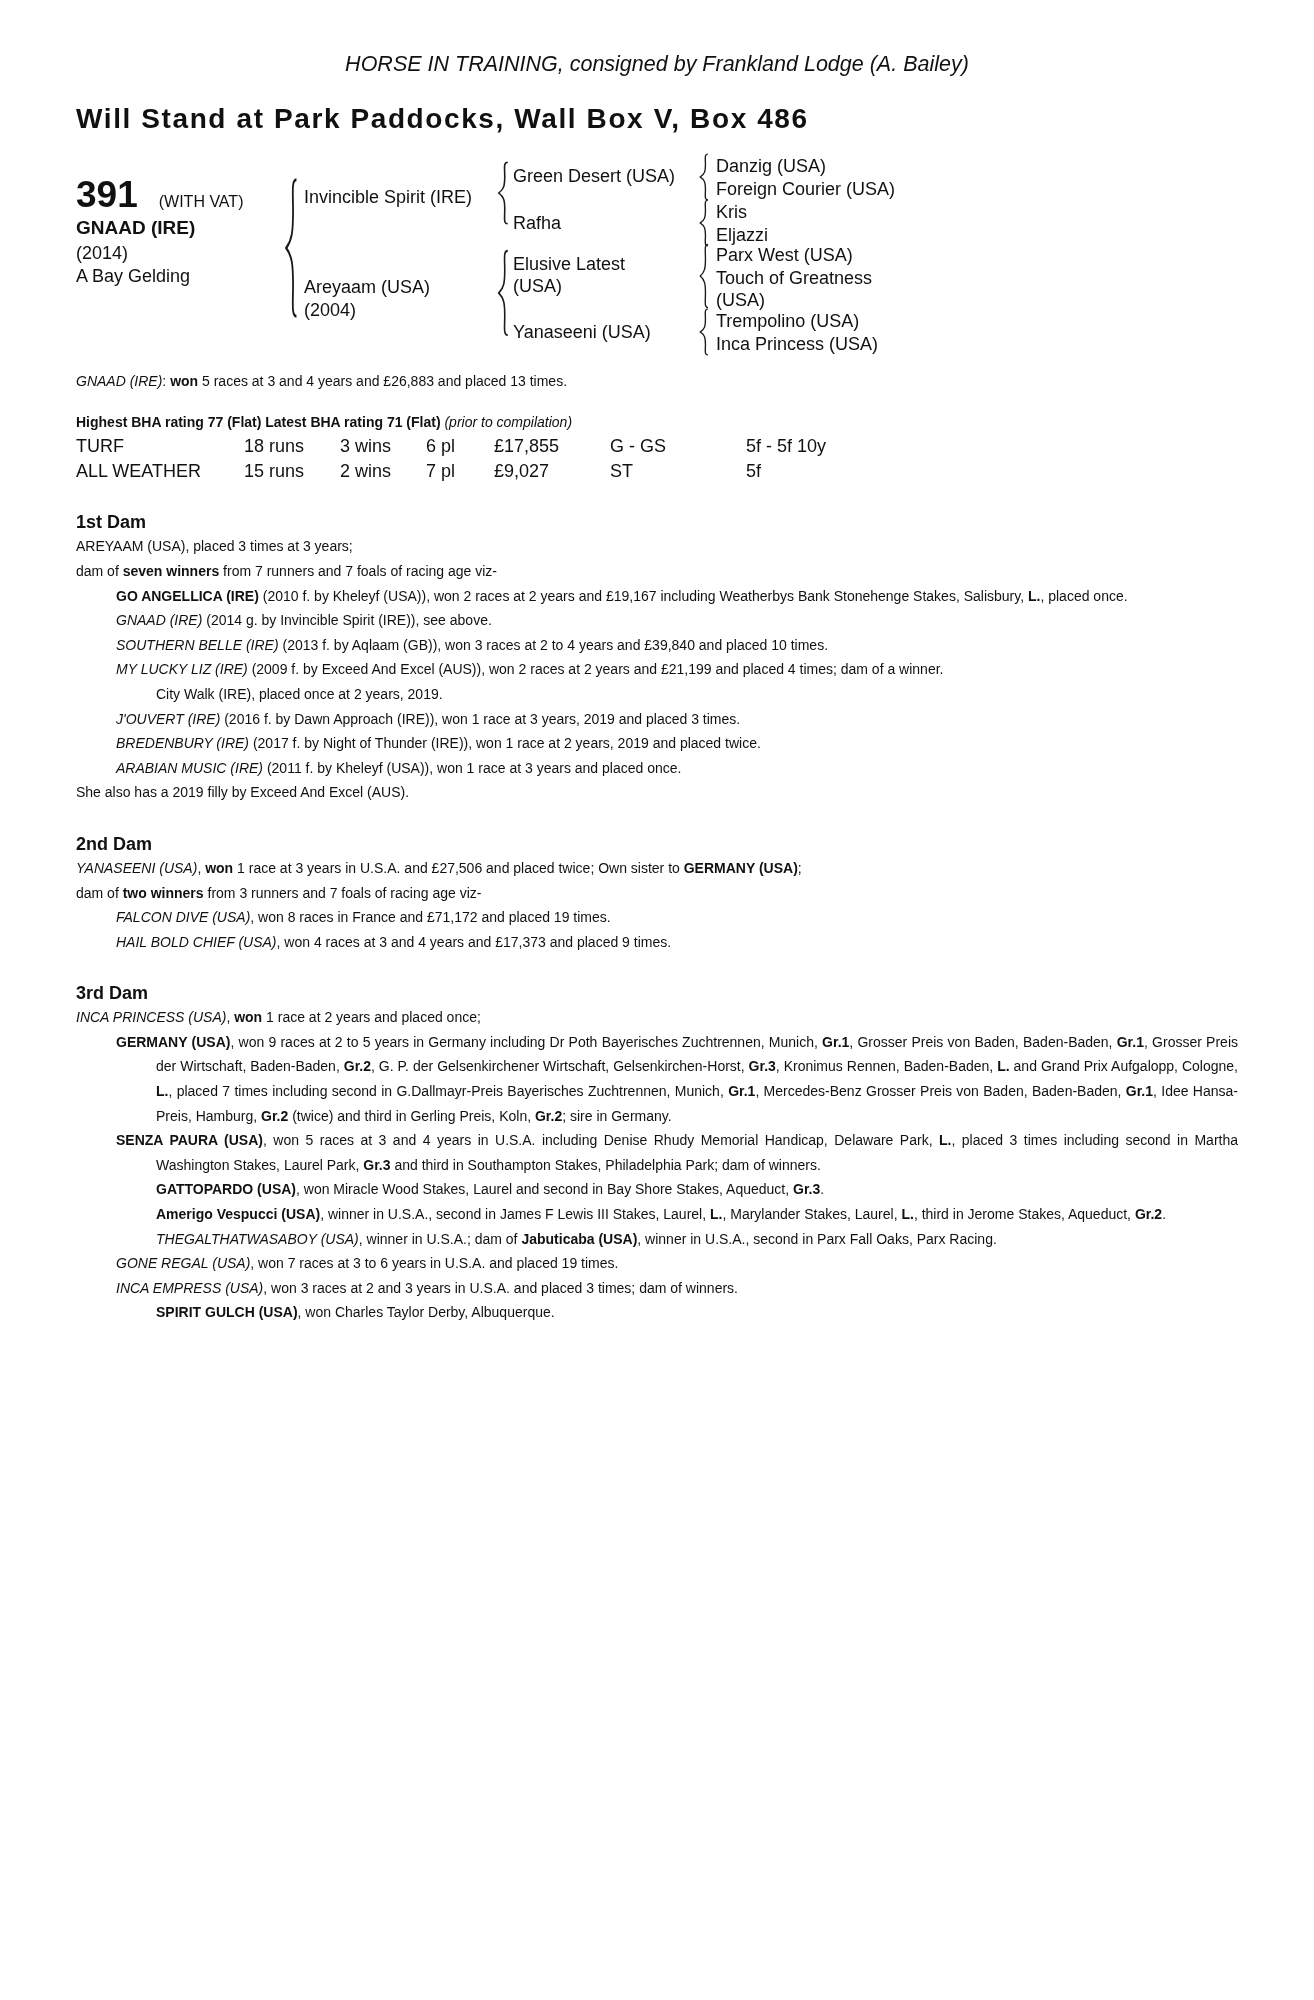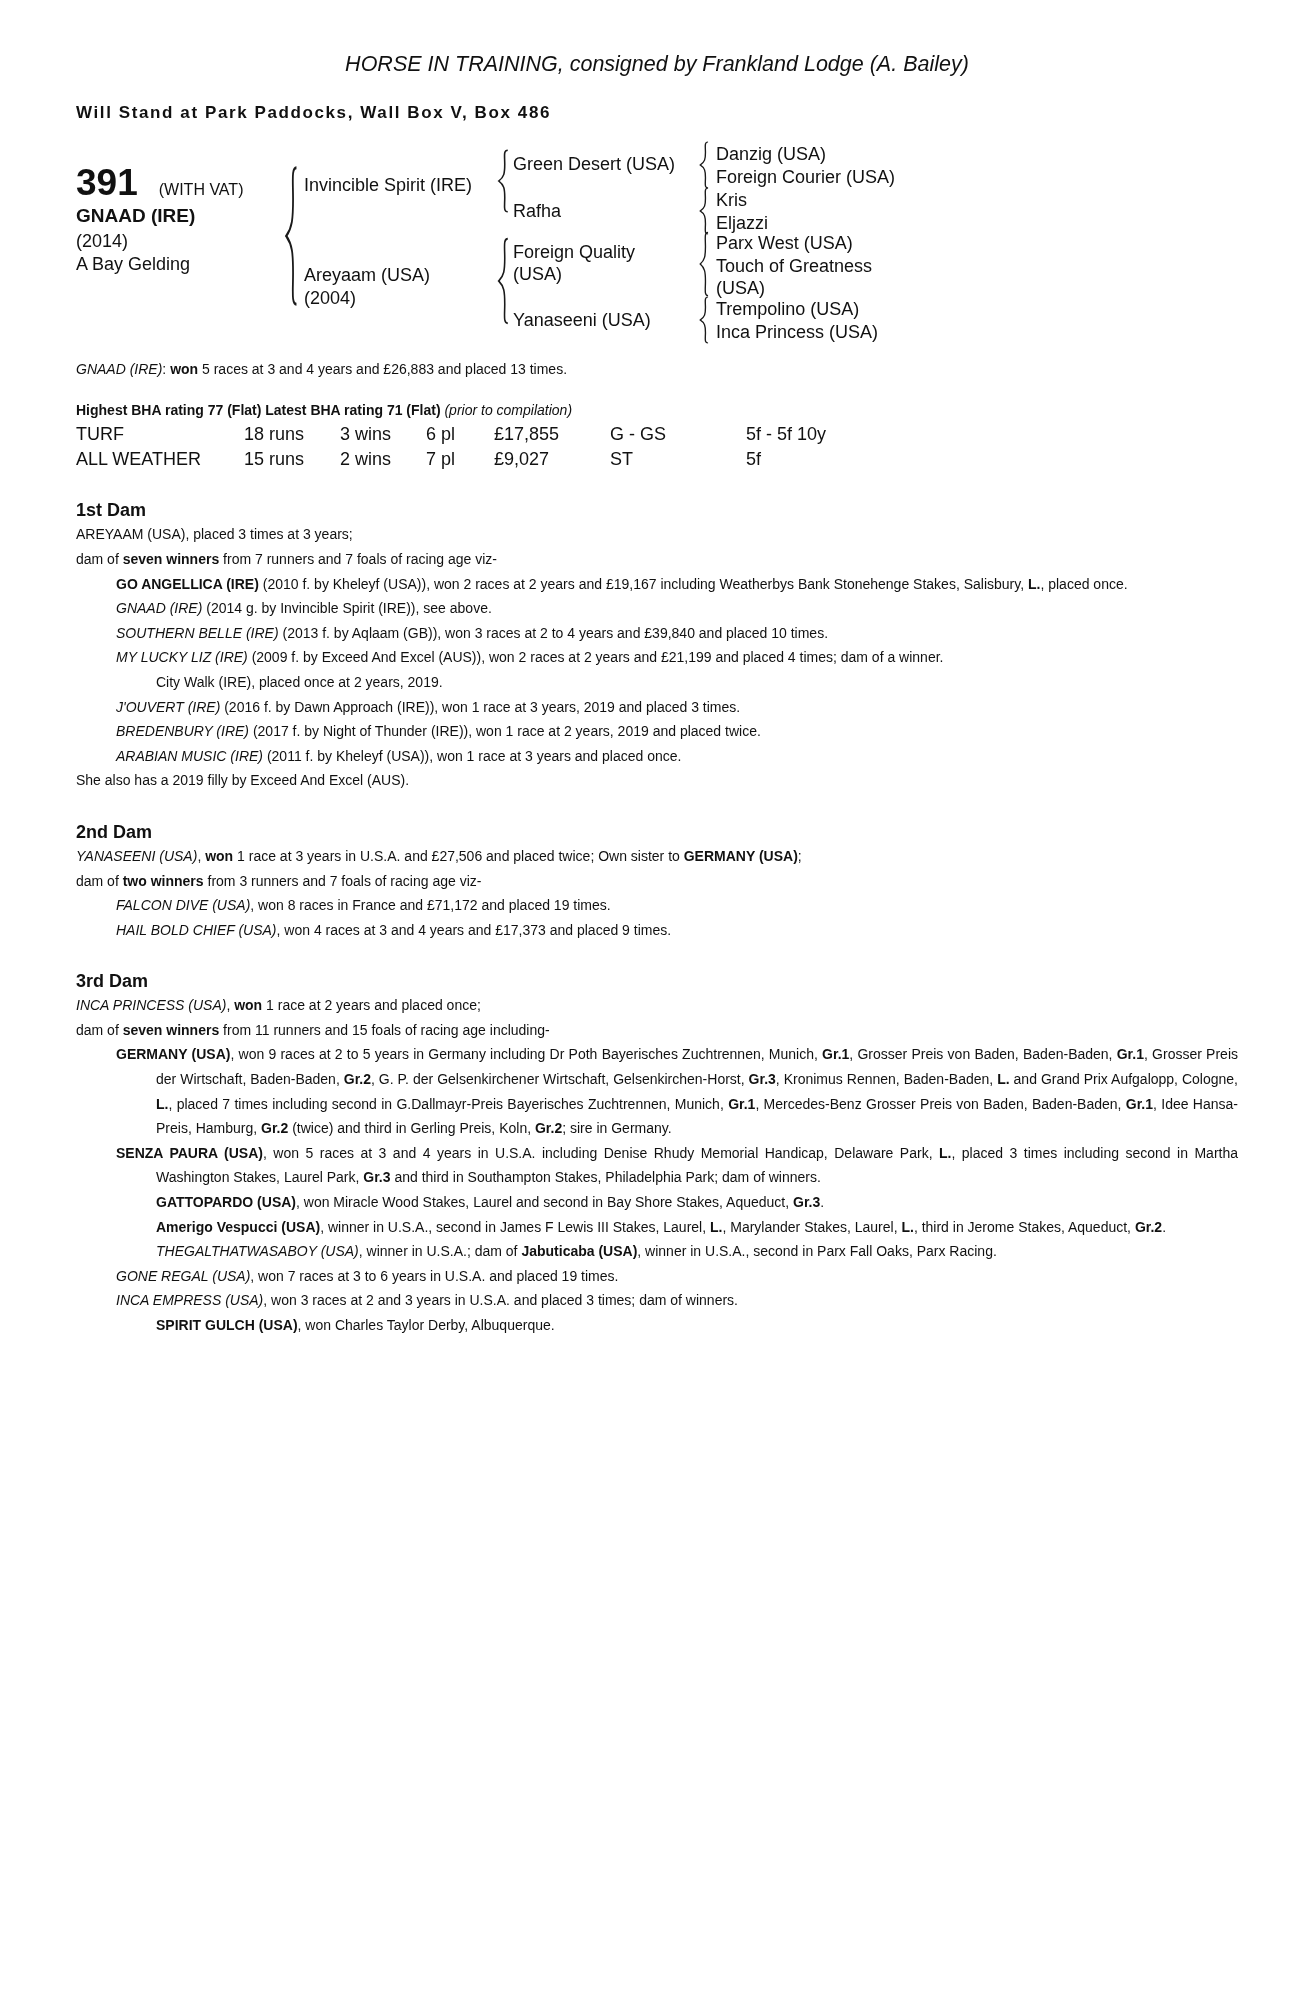--- a/index.html
+++ b/index.html
@@ -19,21 +19,21 @@
   .i { font-style: italic; }
 
   .consignment {
     text-align: center;
     font-style: italic;
     font-size: 21.5px;
     margin-bottom: 26px;
   }
   .stand {
     font-weight: bold;
-    font-size: 17px;
+    font-size: 28px;
     letter-spacing: 1.6px;
     margin-bottom: 2px;
   }
 
   
   .pedigree { position: relative; height: 212px; margin-top: 14px; }
   .abs { position: absolute; }
   .pedname { font-size: 18px; line-height: 22px; white-space: nowrap; }
   .wrap { white-space: normal; }
 
@@ -121,21 +121,21 @@
 
     <svg class="abs brace p-sire" viewBox="0 0 20 100" preserveAspectRatio="none">
         <path d="M17 2 C11 2 13 11 13 24 C13 38 12 44 5 50 C12 56 13 62 13 76 C13 89 11 98 17 98"></path>
       </svg>
     <svg class="abs brace p-dam" viewBox="0 0 20 100" preserveAspectRatio="none">
         <path d="M17 2 C11 2 13 11 13 24 C13 38 12 44 5 50 C12 56 13 62 13 76 C13 89 11 98 17 98"></path>
       </svg>
 
     <div class="abs pedname gp1">Green Desert (USA)</div>
     <div class="abs pedname gp2">Rafha</div>
-    <div class="abs pedname gp3 wrap">Foreign Quality (USA)</div>
+    <div class="abs pedname gp3 wrap">Elusive Latest (USA)</div>
     <div class="abs pedname gp4">Yanaseeni (USA)</div>
 
     <svg class="abs brace p-gg1" viewBox="0 0 20 100" preserveAspectRatio="none">
         <path d="M17 2 C11 2 13 11 13 24 C13 38 12 44 5 50 C12 56 13 62 13 76 C13 89 11 98 17 98"></path>
       </svg>
     <svg class="abs brace p-gg2" viewBox="0 0 20 100" preserveAspectRatio="none">
         <path d="M17 2 C11 2 13 11 13 24 C13 38 12 44 5 50 C12 56 13 62 13 76 C13 89 11 98 17 98"></path>
       </svg>
     <svg class="abs brace p-gg3" viewBox="0 0 20 100" preserveAspectRatio="none">
         <path d="M17 2 C11 2 13 11 13 24 C13 38 12 44 5 50 C12 56 13 62 13 76 C13 89 11 98 17 98"></path>
@@ -198,21 +198,20 @@
   <div>
       <div class="para indent0"><span class="i">YANASEENI (USA)</span><span>, </span><span class="b">won</span><span> 1 race at 3 years in U.S.A. and £27,506 and placed twice; Own sister to </span><span class="b">GERMANY (USA)</span><span>;</span></div>
       <div class="para indent0"><span>dam of </span><span class="b">two winners</span><span> from 3 runners and 7 foals of racing age viz-</span></div>
       <div class="para indent1"><span class="i">FALCON DIVE (USA)</span><span>, won 8 races in France and £71,172 and placed 19 times.</span></div>
       <div class="para indent1"><span class="i">HAIL BOLD CHIEF (USA)</span><span>, won 4 races at 3 and 4 years and £17,373 and placed 9 times.</span></div>
     </div>
 
   <div class="section-head">3rd Dam</div>
   <div>
       <div class="para indent0"><span class="i">INCA PRINCESS (USA)</span><span>, </span><span class="b">won</span><span> 1 race at 2 years and placed once;</span></div>
-      <div class="para indent0"><span>dam of </span><span class="b">seven winners</span><span> from 11 runners and 15 foals of racing age including-</span></div>
       <div class="para indent1"><span class="b">GERMANY (USA)</span><span>, won 9 races at 2 to 5 years in Germany including Dr Poth Bayerisches Zuchtrennen, Munich, </span><span class="b">Gr.1</span><span>, Grosser Preis von Baden, Baden-Baden, </span><span class="b">Gr.1</span><span>, Grosser Preis der Wirtschaft, Baden-Baden, </span><span class="b">Gr.2</span><span>, G. P. der Gelsenkirchener Wirtschaft, Gelsenkirchen-Horst, </span><span class="b">Gr.3</span><span>, Kronimus Rennen, Baden-Baden, </span><span class="b">L.</span><span> and Grand Prix Aufgalopp, Cologne, </span><span class="b">L.</span><span>, placed 7 times including second in G.Dallmayr-Preis Bayerisches Zuchtrennen, Munich, </span><span class="b">Gr.1</span><span>, Mercedes-Benz Grosser Preis von Baden, Baden-Baden, </span><span class="b">Gr.1</span><span>, Idee Hansa-Preis, Hamburg, </span><span class="b">Gr.2</span><span> (twice) and third in Gerling Preis, Koln, </span><span class="b">Gr.2</span><span>; sire in Germany.</span></div>
       <div class="para indent1"><span class="b">SENZA PAURA (USA)</span><span>, won 5 races at 3 and 4 years in U.S.A. including Denise Rhudy Memorial Handicap, Delaware Park, </span><span class="b">L.</span><span>, placed 3 times including second in Martha Washington Stakes, Laurel Park, </span><span class="b">Gr.3</span><span> and third in Southampton Stakes, Philadelphia Park; dam of winners.</span></div>
       <div class="para indent2"><span class="b">GATTOPARDO (USA)</span><span>, won Miracle Wood Stakes, Laurel and second in Bay Shore Stakes, Aqueduct, </span><span class="b">Gr.3</span><span>.</span></div>
       <div class="para indent2"><span class="b">Amerigo Vespucci (USA)</span><span>, winner in U.S.A., second in James F Lewis III Stakes, Laurel, </span><span class="b">L.</span><span>, Marylander Stakes, Laurel, </span><span class="b">L.</span><span>, third in Jerome Stakes, Aqueduct, </span><span class="b">Gr.2</span><span>.</span></div>
       <div class="para indent2"><span class="i">THEGALTHATWASABOY (USA)</span><span>, winner in U.S.A.; dam of </span><span class="b">Jabuticaba (USA)</span><span>, winner in U.S.A., second in Parx Fall Oaks, Parx Racing.</span></div>
       <div class="para indent1"><span class="i">GONE REGAL (USA)</span><span>, won 7 races at 3 to 6 years in U.S.A. and placed 19 times.</span></div>
       <div class="para indent1"><span class="i">INCA EMPRESS (USA)</span><span>, won 3 races at 2 and 3 years in U.S.A. and placed 3 times; dam of winners.</span></div>
       <div class="para indent2"><span class="b">SPIRIT GULCH (USA)</span><span>, won Charles Taylor Derby, Albuquerque.</span></div>
     </div>
 

